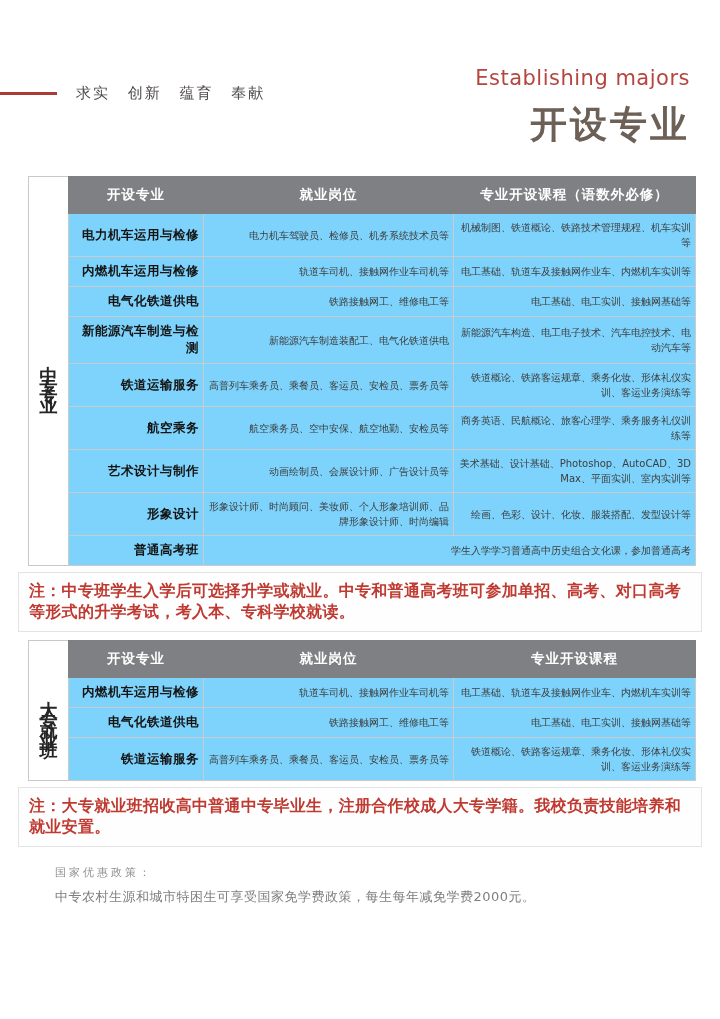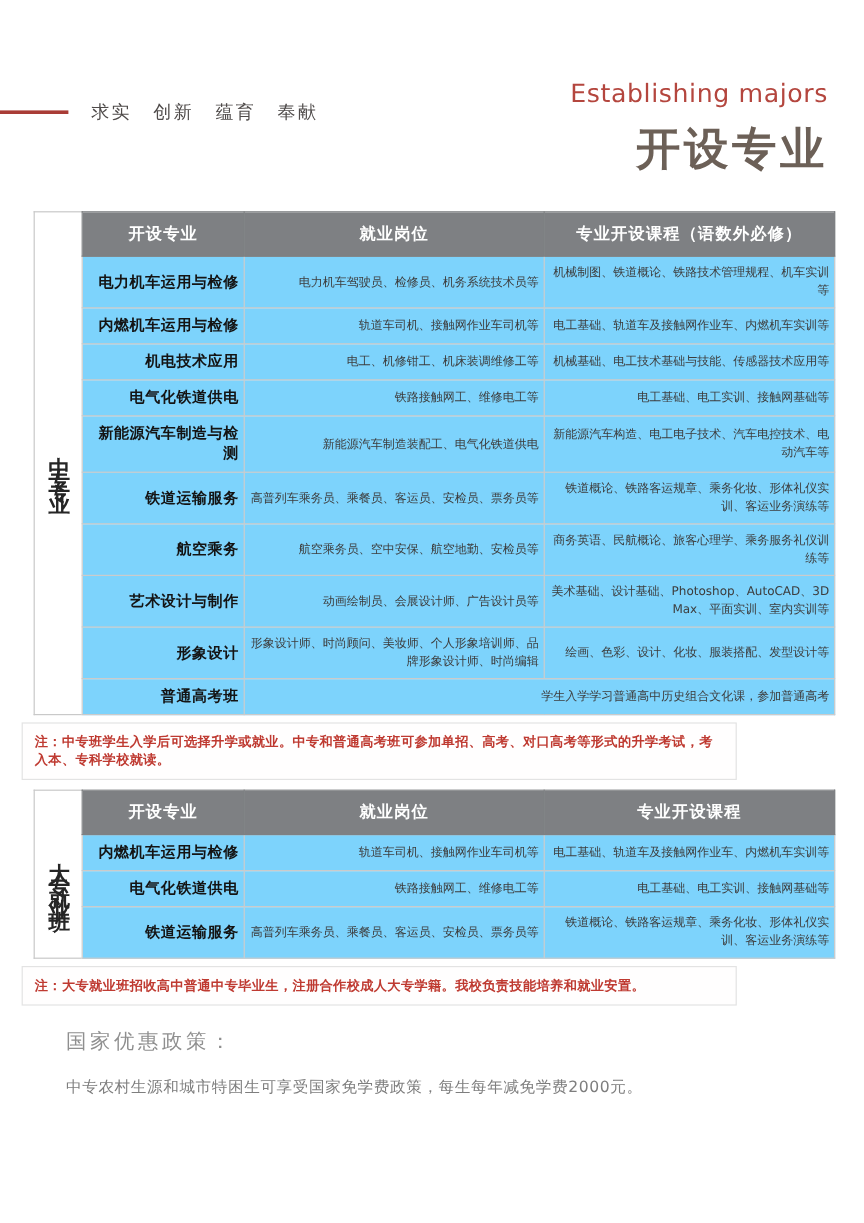--- a/index.html
+++ b/index.html
@@ -26,27 +26,27 @@
   table { width:627px; border-collapse:collapse; table-layout:fixed; }
   th {
     background:#7e8083; color:#ffffff; font-size:13.5px; font-weight:700;
     padding:9px 4px; border:1px solid #7e8083; letter-spacing:1px; text-align:center;
   }
   td { border:1px solid #cbcbcb; text-align:right; vertical-align:middle; padding:6px 4px; background:#7dd3fc; }
   td.major { font-weight:700; font-size:12.5px; color:#141414; letter-spacing:0.5px; }
   td.jobs, td.courses, td.merged { font-size:10px; color:#3d3d3d; line-height:1.5; }
   
   .note {
-    margin:6px 0 8px 18px; width:596px; border:1px solid #e3e3e3;
-    padding:8px 10px; color:#bf3a31; font-weight:700; font-size:11px; letter-spacing:0.3px;
+    margin:6px 0 8px 18px; width:684px; border:1px solid #e3e3e3;
+    padding:8px 10px; color:#bf3a31; font-weight:700; font-size:16px; letter-spacing:0.3px;
     background:#fffefe;
   }
   
   .policy { margin:18px 0 0 55px; }
-  .policy-title { font-size:17px; color:#8f8f8f; letter-spacing:3px; margin-bottom:18px; }
+  .policy-title { font-size:11px; color:#8f8f8f; letter-spacing:3px; margin-bottom:7px; }
   .policy-line { font-size:13px; color:#7e7e7e; line-height:1.6; letter-spacing:0.5px; }
 </style>
 </head>
 <body>
 
 <div class="header">
   <div class="accent-line"></div>
   <div class="motto">求实 创新 蕴育 奉献</div>
   <div class="title-en">Establishing majors</div>
   <div class="title-zh">开设专业</div>
@@ -70,25 +70,20 @@
     <tbody id="tbody1">
         <tr>
           <td class="major">电力机车运用与检修</td>
           <td class="jobs">电力机车驾驶员、检修员、机务系统技术员等</td>
           <td class="courses">机械制图、铁道概论、铁路技术管理规程、机车实训等</td>
         </tr>
         <tr>
           <td class="major">内燃机车运用与检修</td>
           <td class="jobs">轨道车司机、接触网作业车司机等</td>
           <td class="courses">电工基础、轨道车及接触网作业车、内燃机车实训等</td>
-        </tr>
-        <tr>
-          <td class="major">机电技术应用</td>
-          <td class="jobs">电工、机修钳工、机床装调维修工等</td>
-          <td class="courses">机械基础、电工技术基础与技能、传感器技术应用等</td>
         </tr>
         <tr>
           <td class="major">电气化铁道供电</td>
           <td class="jobs">铁路接触网工、维修电工等</td>
           <td class="courses">电工基础、电工实训、接触网基础等</td>
         </tr>
         <tr>
           <td class="major">新能源汽车制造与检测</td>
           <td class="jobs">新能源汽车制造装配工、电气化铁道供电</td>
           <td class="courses">新能源汽车构造、电工电子技术、汽车电控技术、电动汽车等</td>

